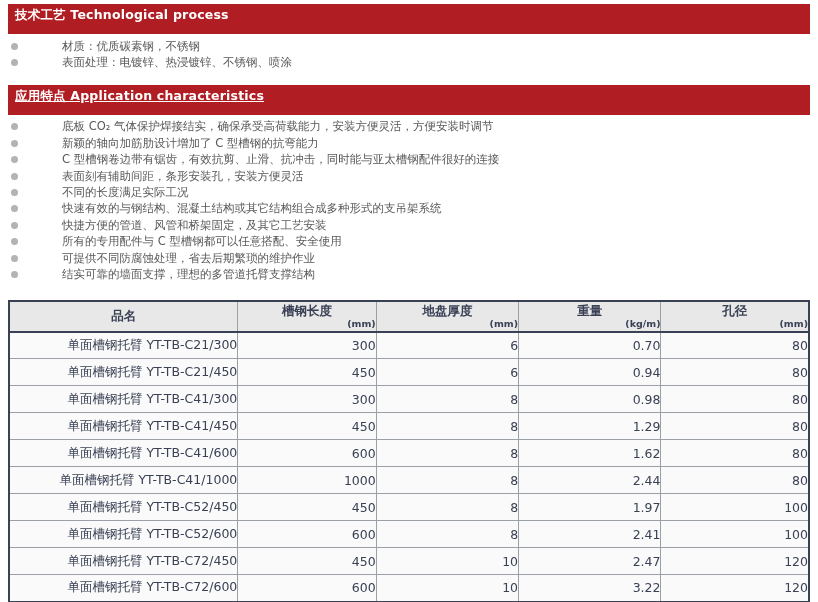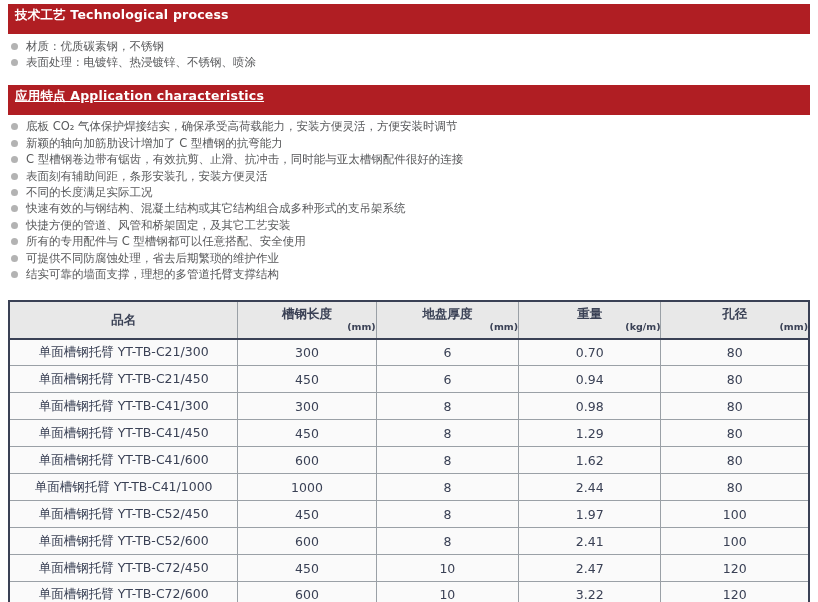--- a/index.html
+++ b/index.html
@@ -27,20 +27,21 @@
 
   
   ul.bullets { list-style: none; padding-left: 3px; margin-top: 4px; }
   ul.bullets li {
     display: flex;
     align-items: center;
     height: 16.4px;
     color: #58595b;
     font-size: 11.5px;
     white-space: nowrap;
+    gap: 36px;
   }
   .dot {
     flex: 0 0 auto;
     width: 7px; height: 7px;
     border-radius: 50%;
     background: #b3b3b3;
     margin-right: 8px;
   }
 
   
@@ -52,36 +53,36 @@
     border: 2px solid #3a4155;
   }
   table.spec col.c0 { width: 28.6%; }
   table.spec col.c1 { width: 17.3%; }
   table.spec col.c2 { width: 17.8%; }
   table.spec col.c3 { width: 17.8%; }
   table.spec col.c4 { width: 18.5%; }
   table.spec th {
     background: #e8e8e8;
     color: #3a4155;
-    height: 38px;
+    height: 31px;
     border: 1px solid #9aa0a6;
     border-bottom: 2px solid #3a4155;
     vertical-align: middle;
     text-align: center;
     padding: 1px 0;
   }
   table.spec th .h { display: block; font-size: 12.5px; font-weight: bold; line-height: 14px; }
   table.spec th .u { display: block; font-size: 9.5px; font-weight: bold; line-height: 11px; text-align: right; }
   table.spec td {
     height: 27px;
     background: #fafafa;
     color: #3a4155;
     font-size: 12.5px;
     border: 1px solid #9aa0a6;
-    text-align: center;
+    text-align: right;
     vertical-align: middle;
     white-space: nowrap;
   }
 </style>
 </head>
 <body>
 
 <div class="page">
 
   <div class="section-bar bar-tech">

